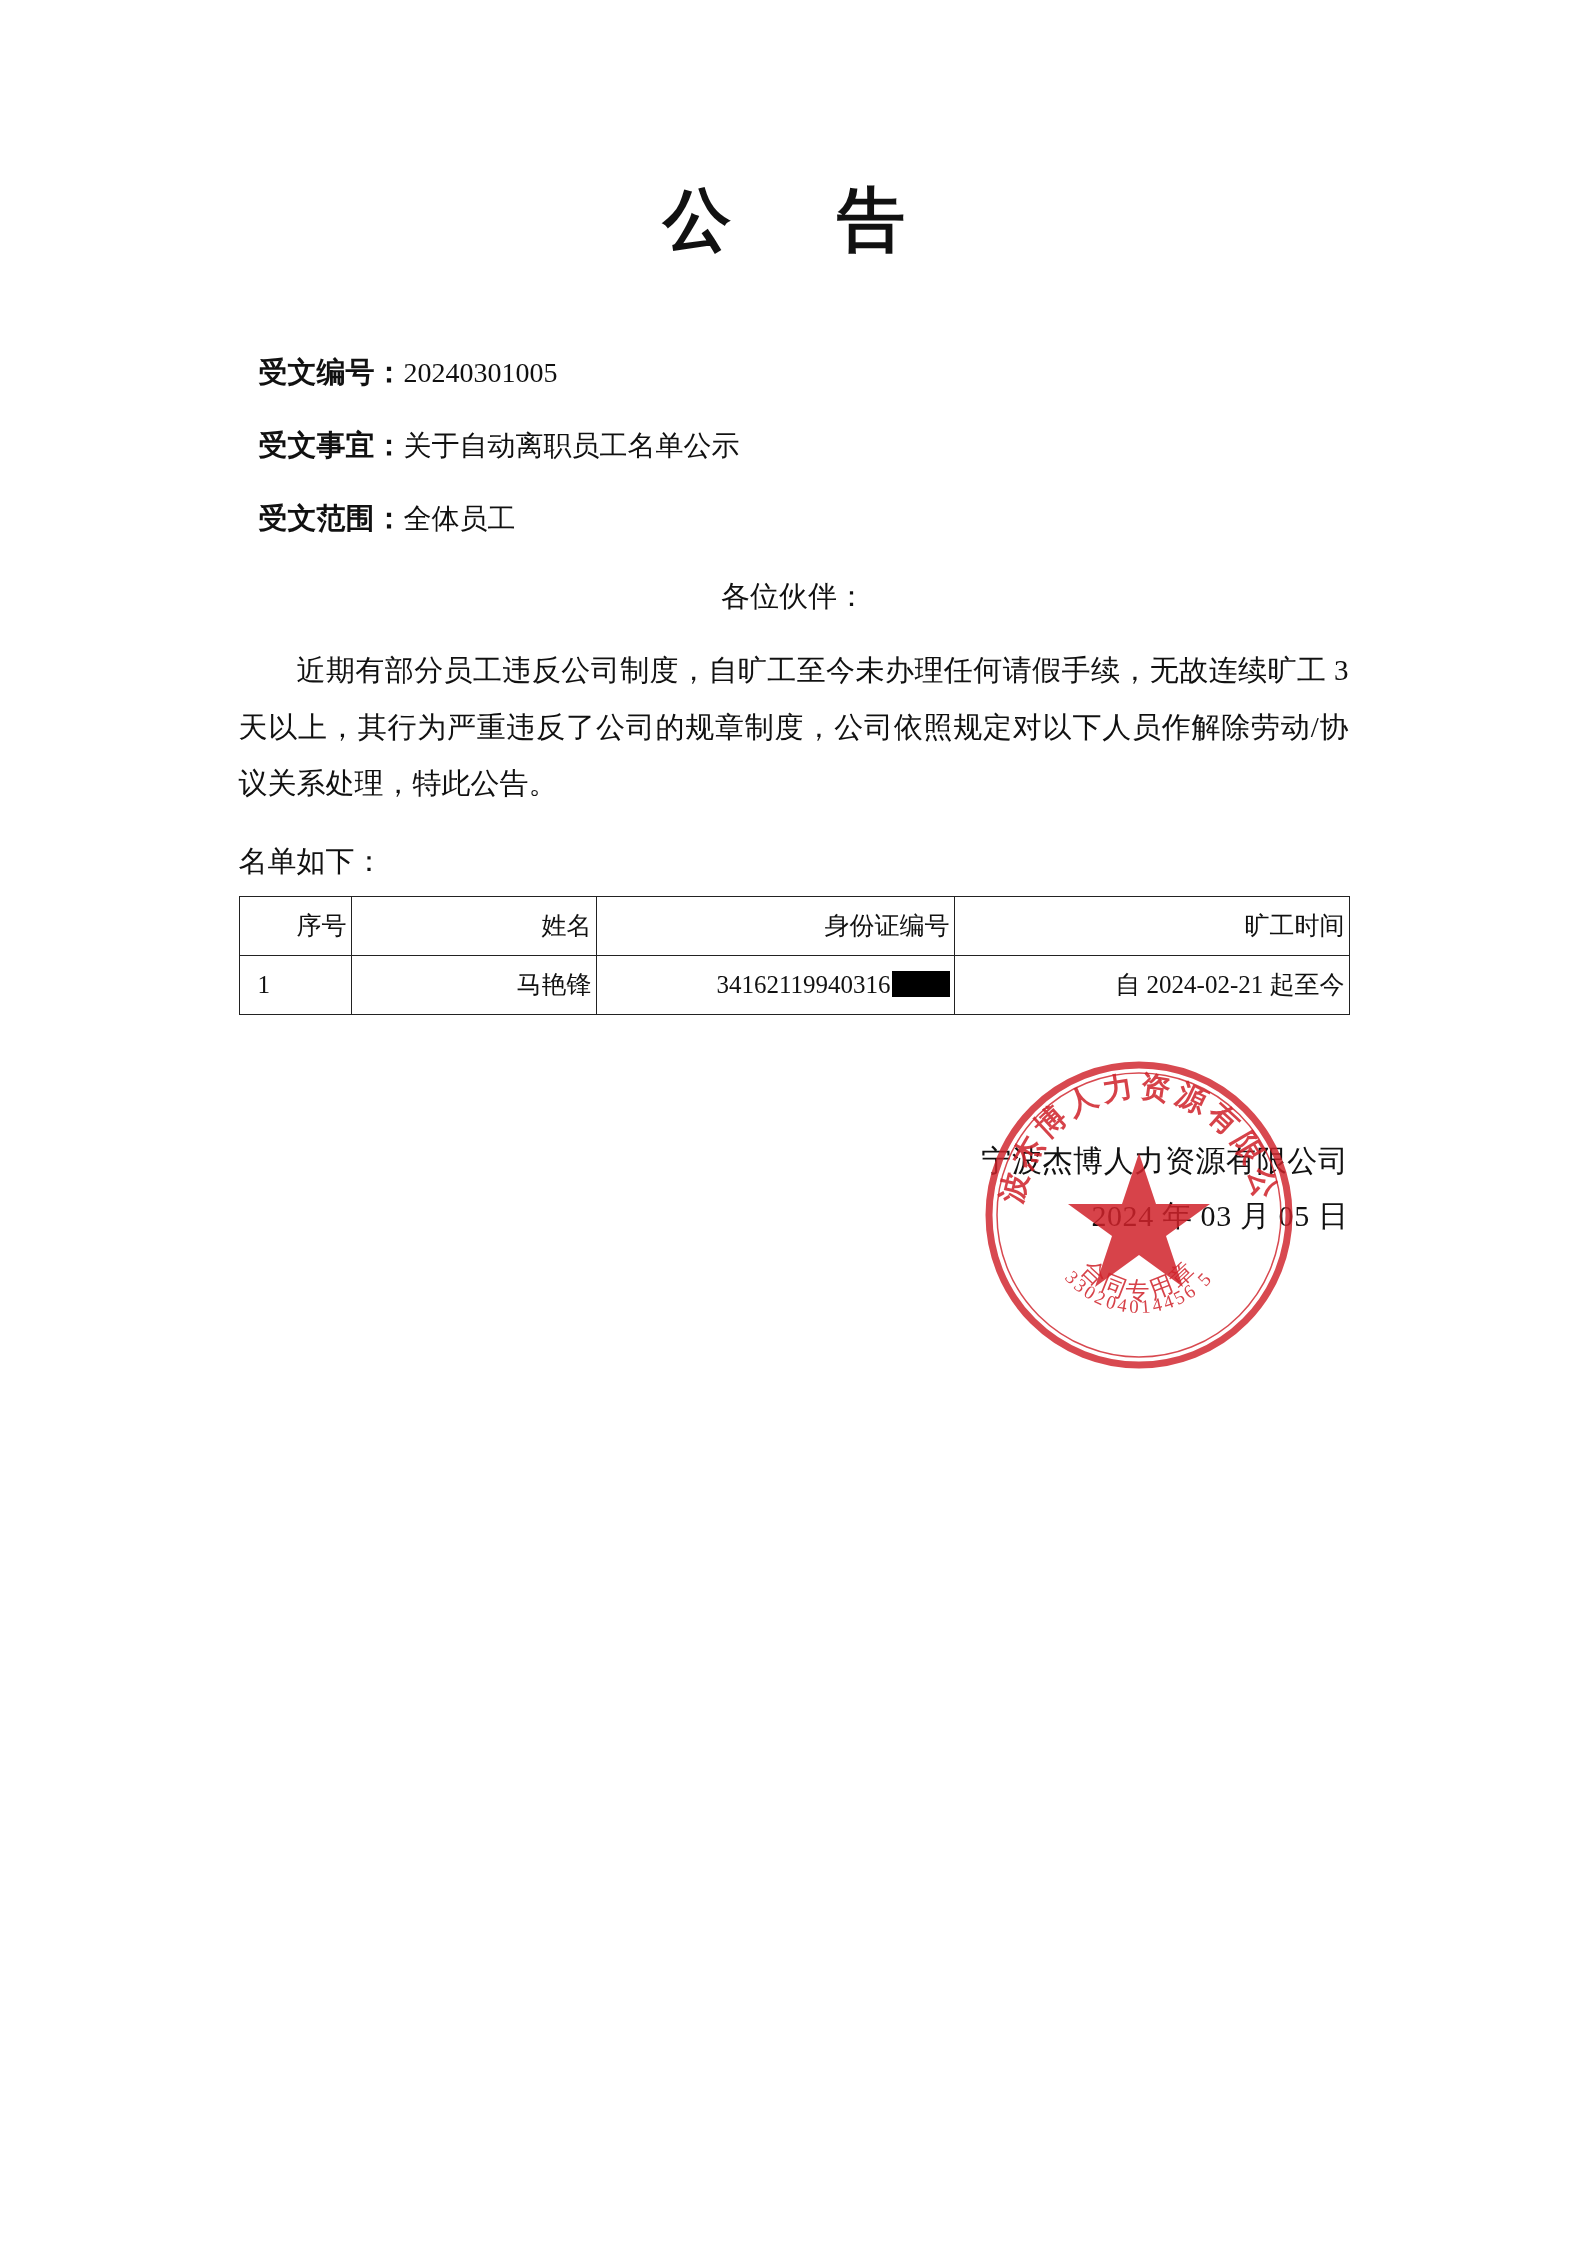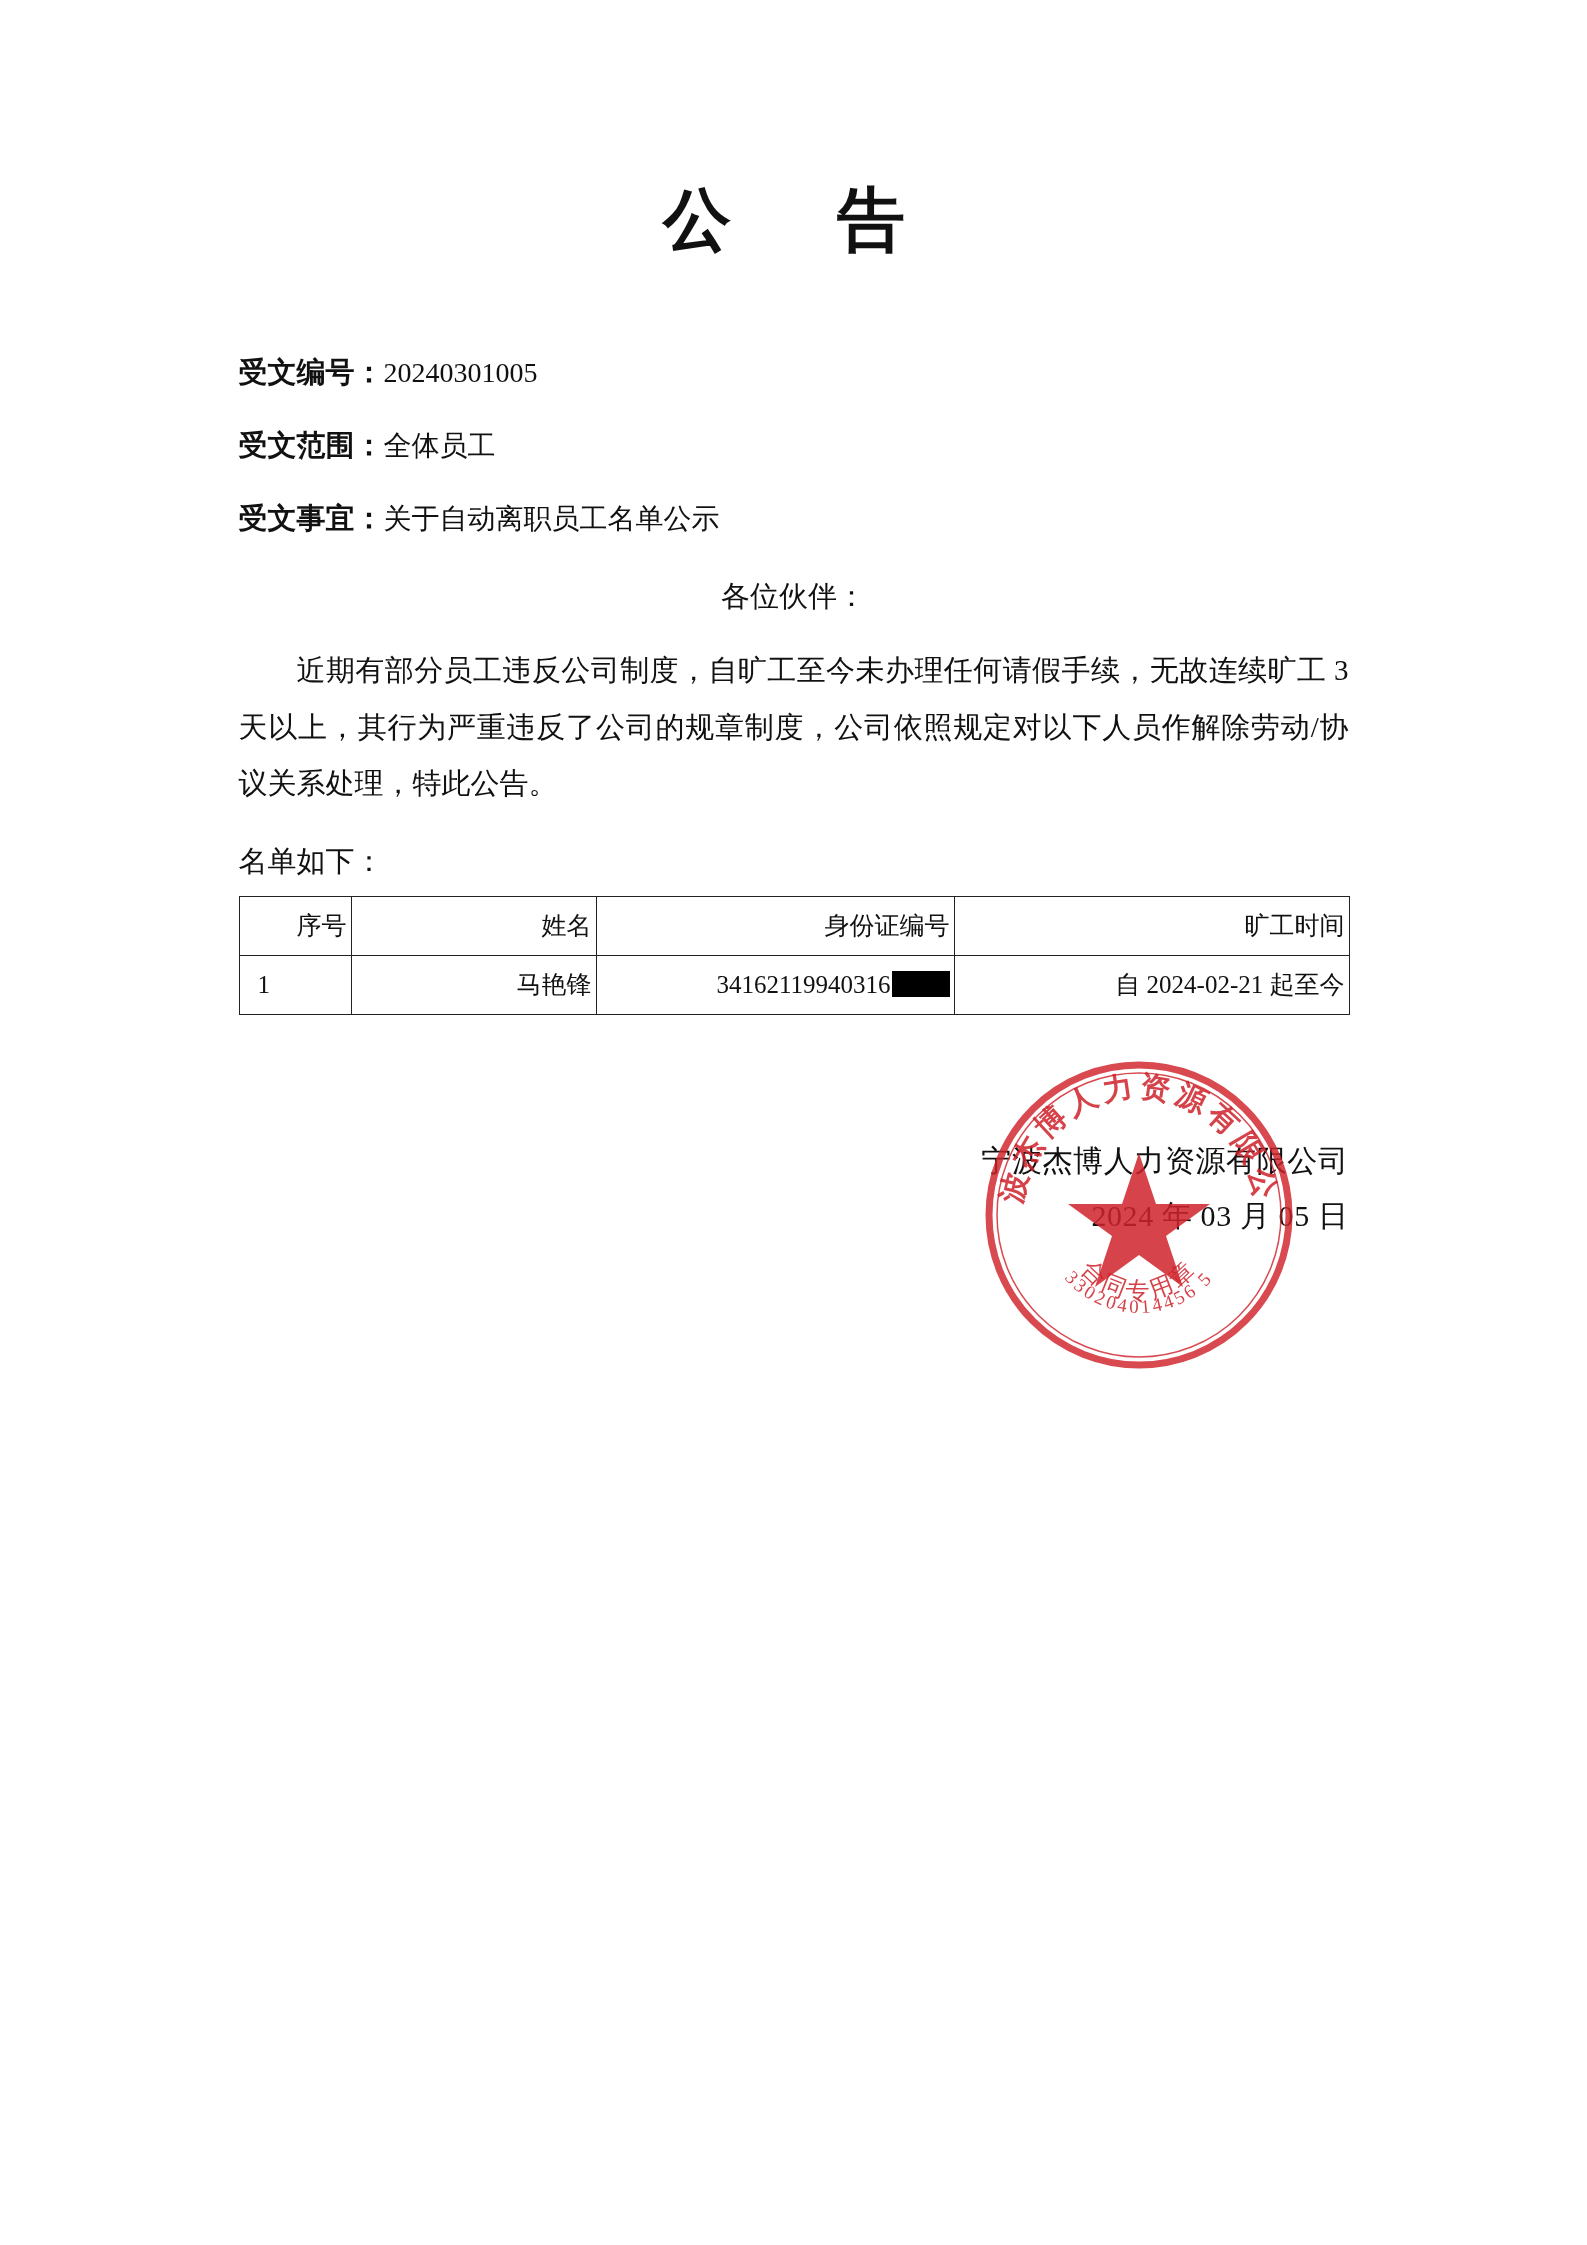--- a/index.html
+++ b/index.html
@@ -34,20 +34,21 @@
   .content {
     margin: 0 auto;
     width: 1110px;
     padding-top: 92px;
   }
   .field-row {
     font-size: 29px;
     line-height: 1.0;
     margin-bottom: 44px;
     white-space: nowrap;
+    margin-left: 20px;
   }
   .field-label {
     font-weight: bold;
     font-size: 29px;
   }
   .field-value {
     font-size: 28px;
     font-weight: normal;
   }
   .field-value.num {
@@ -133,25 +134,25 @@
 
   <div class="doc-title">公　告</div>
 
   <div class="content">
 
     <div class="field-row">
       <span class="field-label">受文编号：</span><span class="field-value num">20240301005</span>
     </div>
 
     <div class="field-row">
+      <span class="field-label">受文事宜：</span><span class="field-value">关于自动离职员工名单公示</span>
+    </div>
+
+    <div class="field-row">
       <span class="field-label">受文范围：</span><span class="field-value">全体员工</span>
-    </div>
-
-    <div class="field-row">
-      <span class="field-label">受文事宜：</span><span class="field-value">关于自动离职员工名单公示</span>
     </div>
 
 
     <div class="greeting">各位伙伴：</div>
 
     <p class="para">近期有部分员工违反公司制度，自旷工至今未办理任何请假手续，无故连续旷工 3 天以上，其行为严重违反了公司的规章制度，公司依照规定对以下人员作解除劳动/协议关系处理，特此公告。</p>
 
     <div class="list-label">名单如下：</div>
 
     <table class="name-table">

